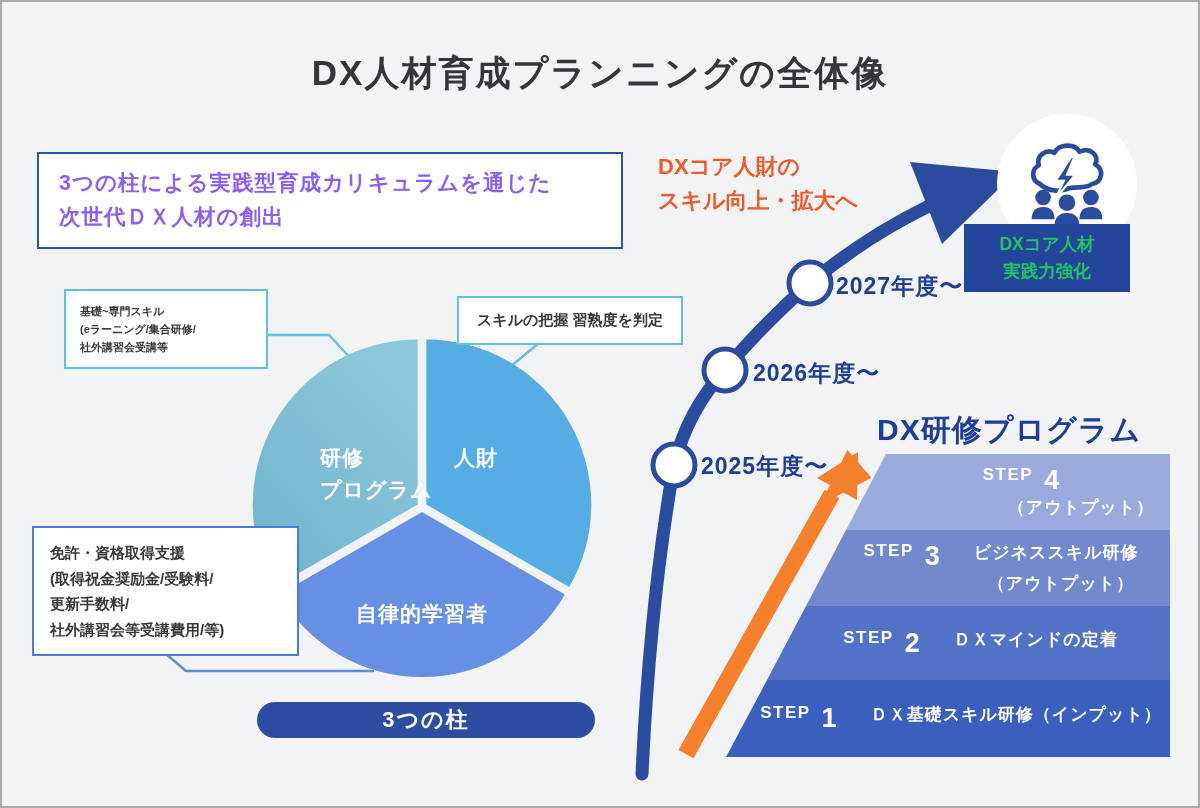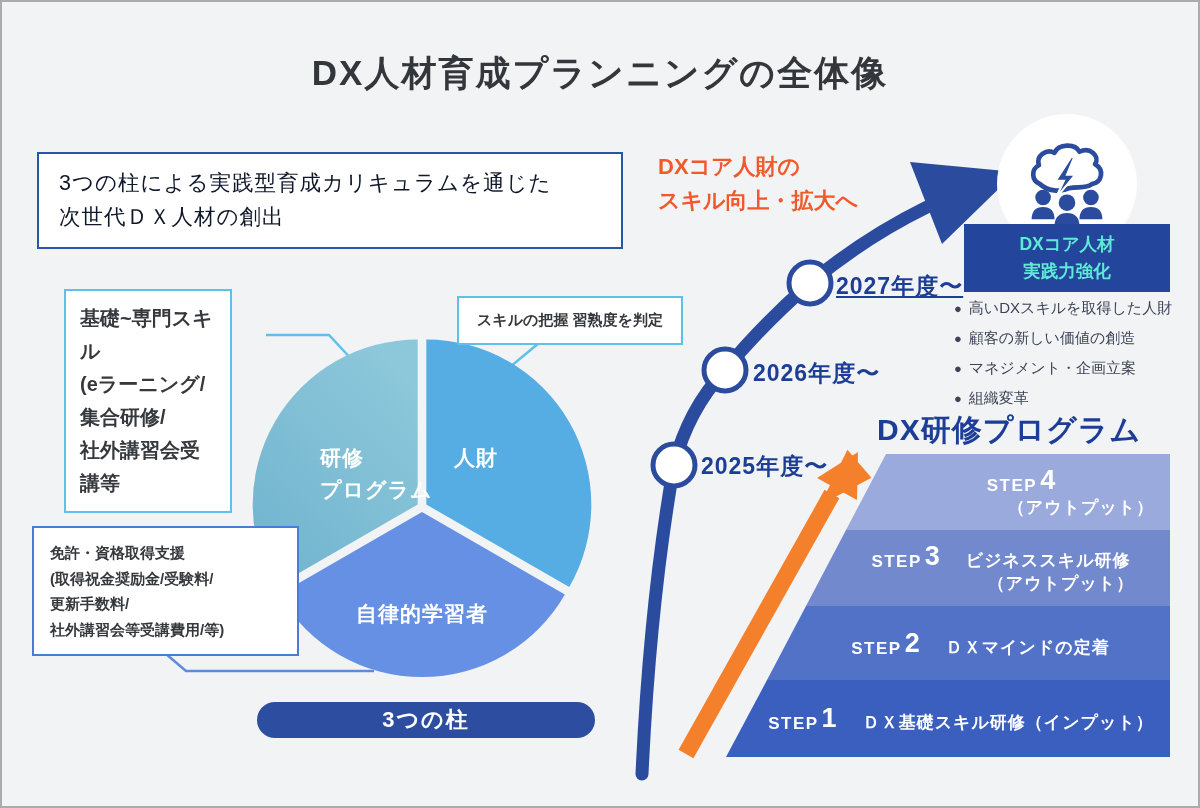--- a/index.html
+++ b/index.html
@@ -11,65 +11,65 @@
   #art { position:absolute; left:0; top:0; z-index:1; }
   .txt { position:absolute; z-index:2; }
 
   .page-title {
     left:0; top:48px; width:100%; text-align:center;
     font-size:35px; font-weight:600; color:#33363a; letter-spacing:2px;
   }
   .lead-box {
     left:35px; top:150px; width:586px; background:#ffffff;
     border:2px solid #2857A8; padding:12px 20px;
-    color:#0f172a; font-size:21.5px; font-weight:normal; line-height:1.6; letter-spacing:1px;
+    color:#8b5cf6; font-size:21.5px; font-weight:bold; line-height:1.6; letter-spacing:1px;
   }
   .growth-label {
     left:656px; top:148px; color:#F1592A; font-size:22px; font-weight:bold; line-height:1.55;
   }
   .callout {
     background:#ffffff; color:#35383c; font-weight:bold; z-index:2; position:absolute;
   }
-  .callout-1 { left:62px; top:287px; width:168px; border:2px solid #5FC0EA; padding:11px 14px; font-size:20px; line-height:1.65; }
+  .callout-1 { left:62px; top:287px; width:204px; border:2px solid #5FC0EA; padding:11px 14px; font-size:11px; line-height:1.65; }
   .callout-2 { left:455px; top:294px; border:2px solid #5FC0EA; padding:13px 18px; font-size:15px; }
   .callout-3 { left:30px; top:524px; width:267px; border:2px solid #4A7CD6; padding:12px 16px; font-size:15px; line-height:1.7; }
 
   .pie-label { color:#ffffff; font-weight:bold; font-size:21px; line-height:1.5; letter-spacing:1px; }
   .pie-label-left { left:318px; top:440px; }
   .pie-label-right { left:452px; top:440px; }
   .pie-label-bottom { left:330px; top:596px; width:180px; text-align:center; }
 
   .pillar-pill {
     left:255px; top:700px; width:338px; height:36px; border-radius:26px;
     background:#2C4DA0; color:#ffffff; font-size:22px; font-weight:bold;
     display:flex; align-items:center; justify-content:center; letter-spacing:2px;
   }
 
   .year-label { color:#1D3E97; font-size:23px; font-weight:bold; letter-spacing:1px; }
   .year-2025 { left:699px; top:449px; }
   .year-2026 { left:751px; top:356px; }
-  .year-2027 { left:834px; top:269px;text-decoration:underline; }
+  .year-2027 { left:834px; top:269px; }
 
   .core-circle {
     left:995px; top:112px; width:140px; height:140px; border-radius:50%;
     background:#ffffff; display:flex; align-items:center; justify-content:center;
   }
   .core-badge {
-    left:962px; top:222px; width:206px; background:#24459C; color:#5eead4;
+    left:962px; top:222px; width:166px; background:#24459C; color:#22c55e;
     text-align:center; font-size:17.5px; font-weight:bold; line-height:1.55; padding:7px 0;
   }
   .core-points { left:952px; top:291px; }
   .core-point { font-size:15px; color:#3C4357; line-height:29px; white-space:nowrap; }
   .core-point .bullet { font-size:13px; margin-right:7px; color:#3C4357; }
 
   .program-heading { left:875px; top:408px; color:#1D3E97; font-size:30px; font-weight:bold; letter-spacing:1px; }
 
   .band { position:absolute; z-index:2; color:#ffffff; display:flex; flex-direction:column;
           align-items:center; justify-content:center; }
-  .band-row { display:flex; align-items:flex-end; white-space:nowrap; }
+  .band-row { display:flex; align-items:flex-start; white-space:nowrap;gap:8px; }
   .band-step { font-size:17px; font-weight:bold; letter-spacing:1.5px; }
   .band-num { font-size:27px; font-weight:bold; margin-left:3px; }
   .band-title { font-size:17px; font-weight:bold; margin-left:26px; letter-spacing:1px; }
   .band-sub { font-size:17px; font-weight:bold; letter-spacing:1px; margin-left:120px; }
   .band4 { left:844px; top:452px; width:324px; height:76px; background:#9BAADC;
            clip-path:polygon(40px 0, 100% 0, 100% 100%, 0 100%); padding-left:26px; }
   .band3 { left:804px; top:528px; width:364px; height:76px; background:#7289CE;
            clip-path:polygon(40px 0, 100% 0, 100% 100%, 0 100%); padding-left:26px; }
   .band2 { left:765px; top:604px; width:403px; height:74px; background:#5272C7;
            clip-path:polygon(39px 0, 100% 0, 100% 100%, 0 100%); padding-left:24px; }
@@ -172,26 +172,20 @@
         <path d="M38,91 q0,-13 12,-13 q12,0 12,13 z"></path>
       </g>
     </svg>
   </div>
 
   <div class="txt core-badge">
     <div>DXコア人材</div>
     <div>実践力強化</div>
   </div>
 
-  <div class="txt core-points">
-    <div class="core-point"><span class="bullet">●</span><span>高いDXスキルを取得した人財</span></div>
-    <div class="core-point"><span class="bullet">●</span><span>顧客の新しい価値の創造</span></div>
-    <div class="core-point"><span class="bullet">●</span><span>マネジメント・企画立案</span></div>
-    <div class="core-point"><span class="bullet">●</span><span>組織変革</span></div>
-  </div>
 
   <div class="txt program-heading">DX研修プログラム</div>
 
   <div class="band band4">
     <div class="band-row">
       <span class="band-step">STEP</span>
         <span class="band-num">4</span>
     </div>
     <div class="band-sub">（アウトプット）</div>
   </div>

